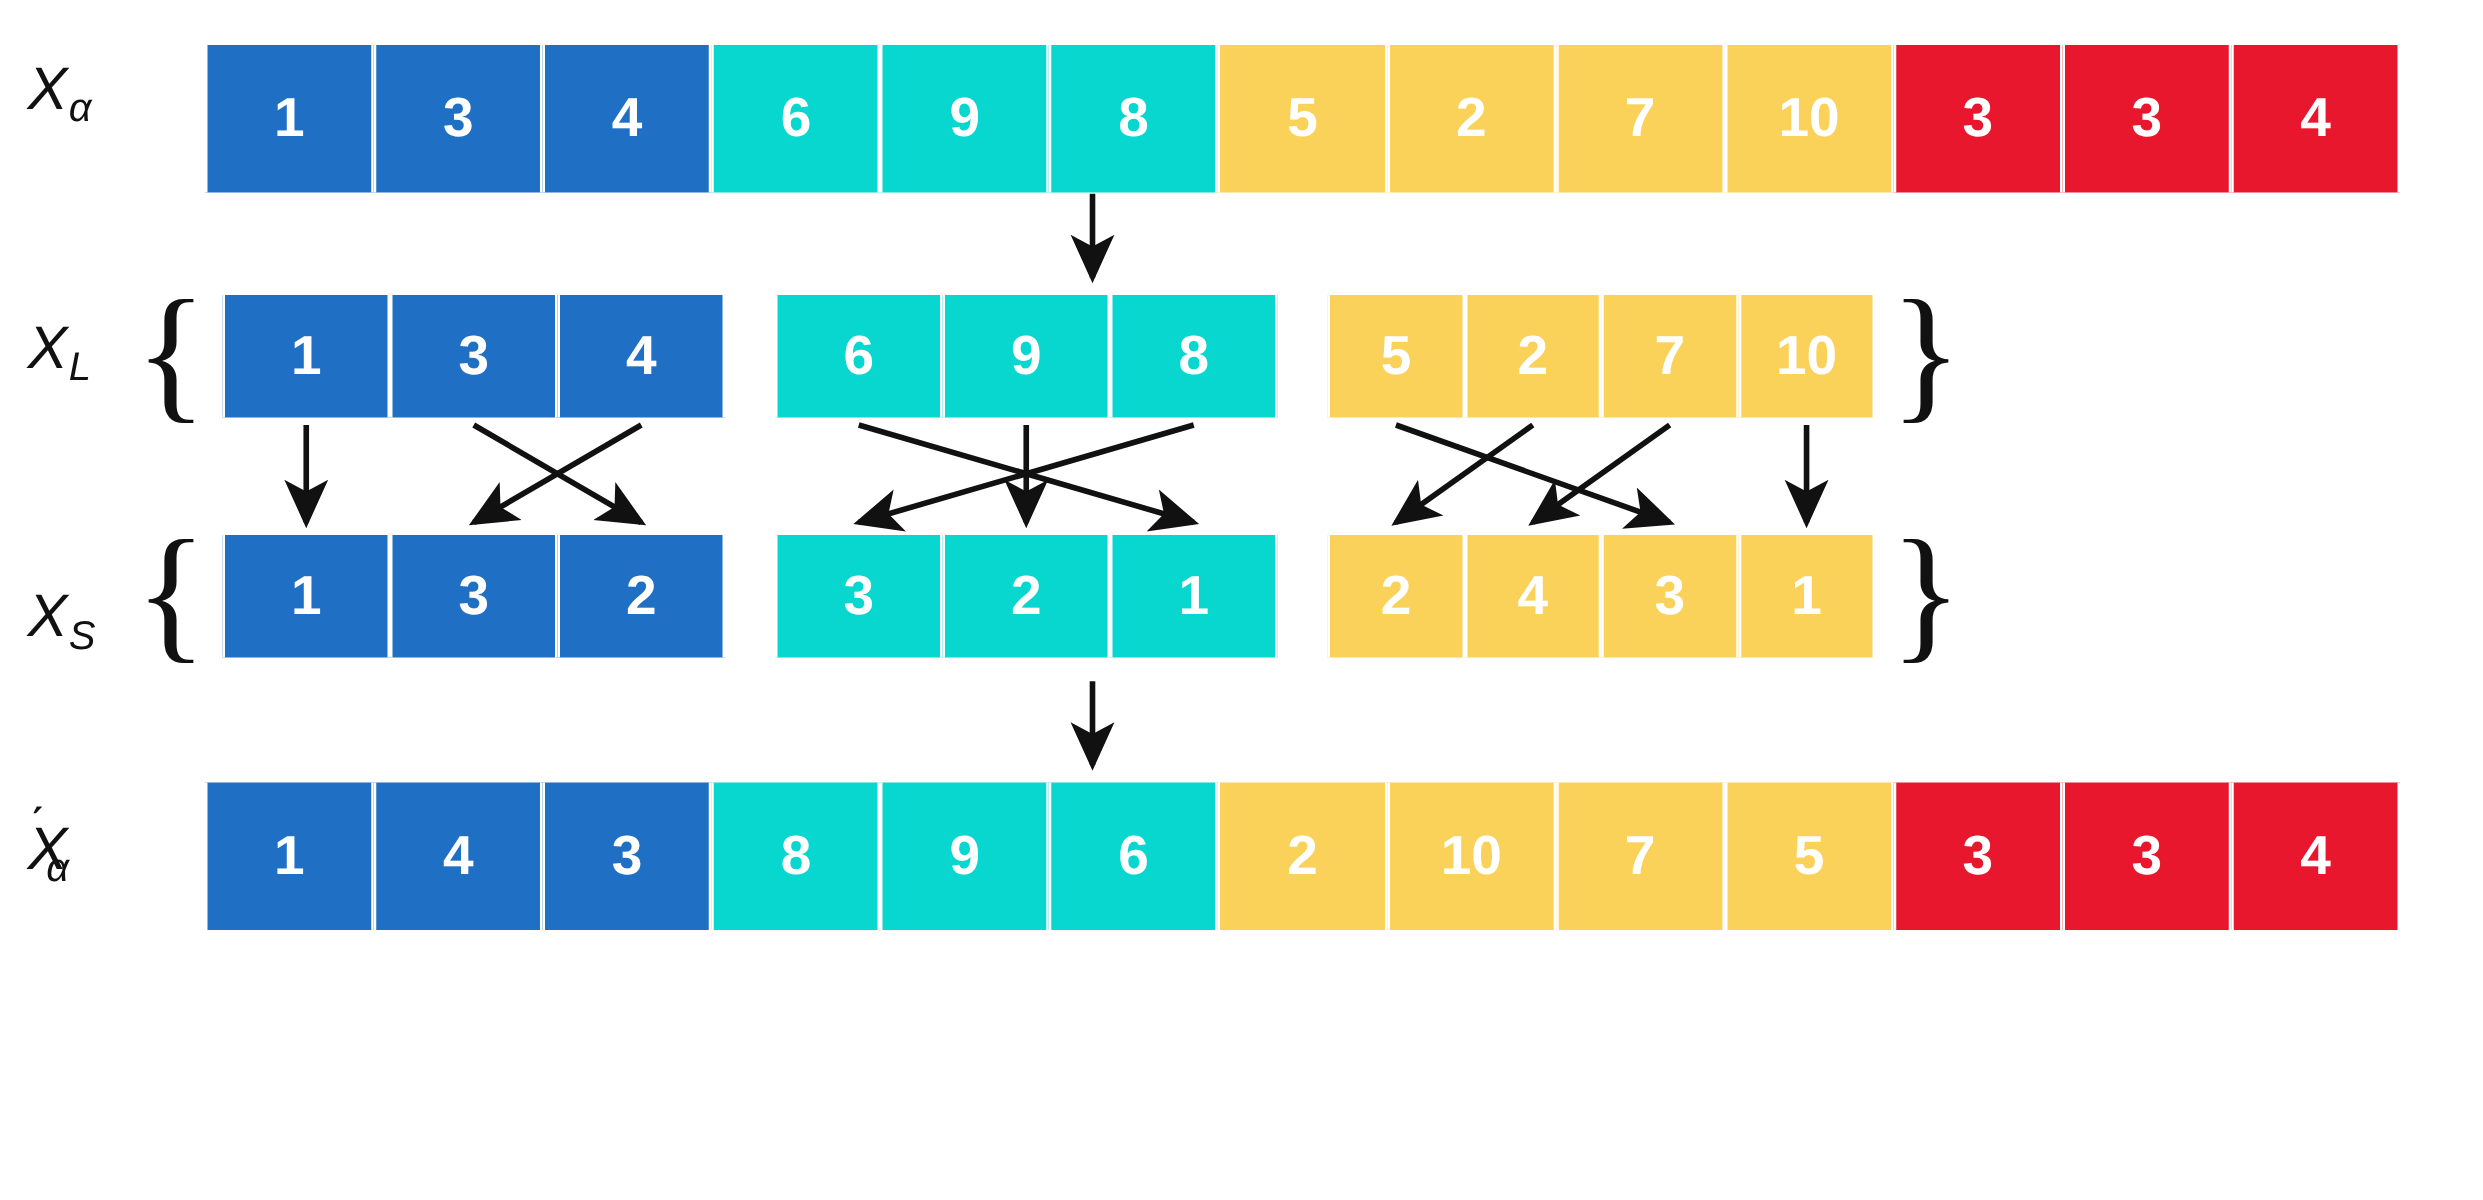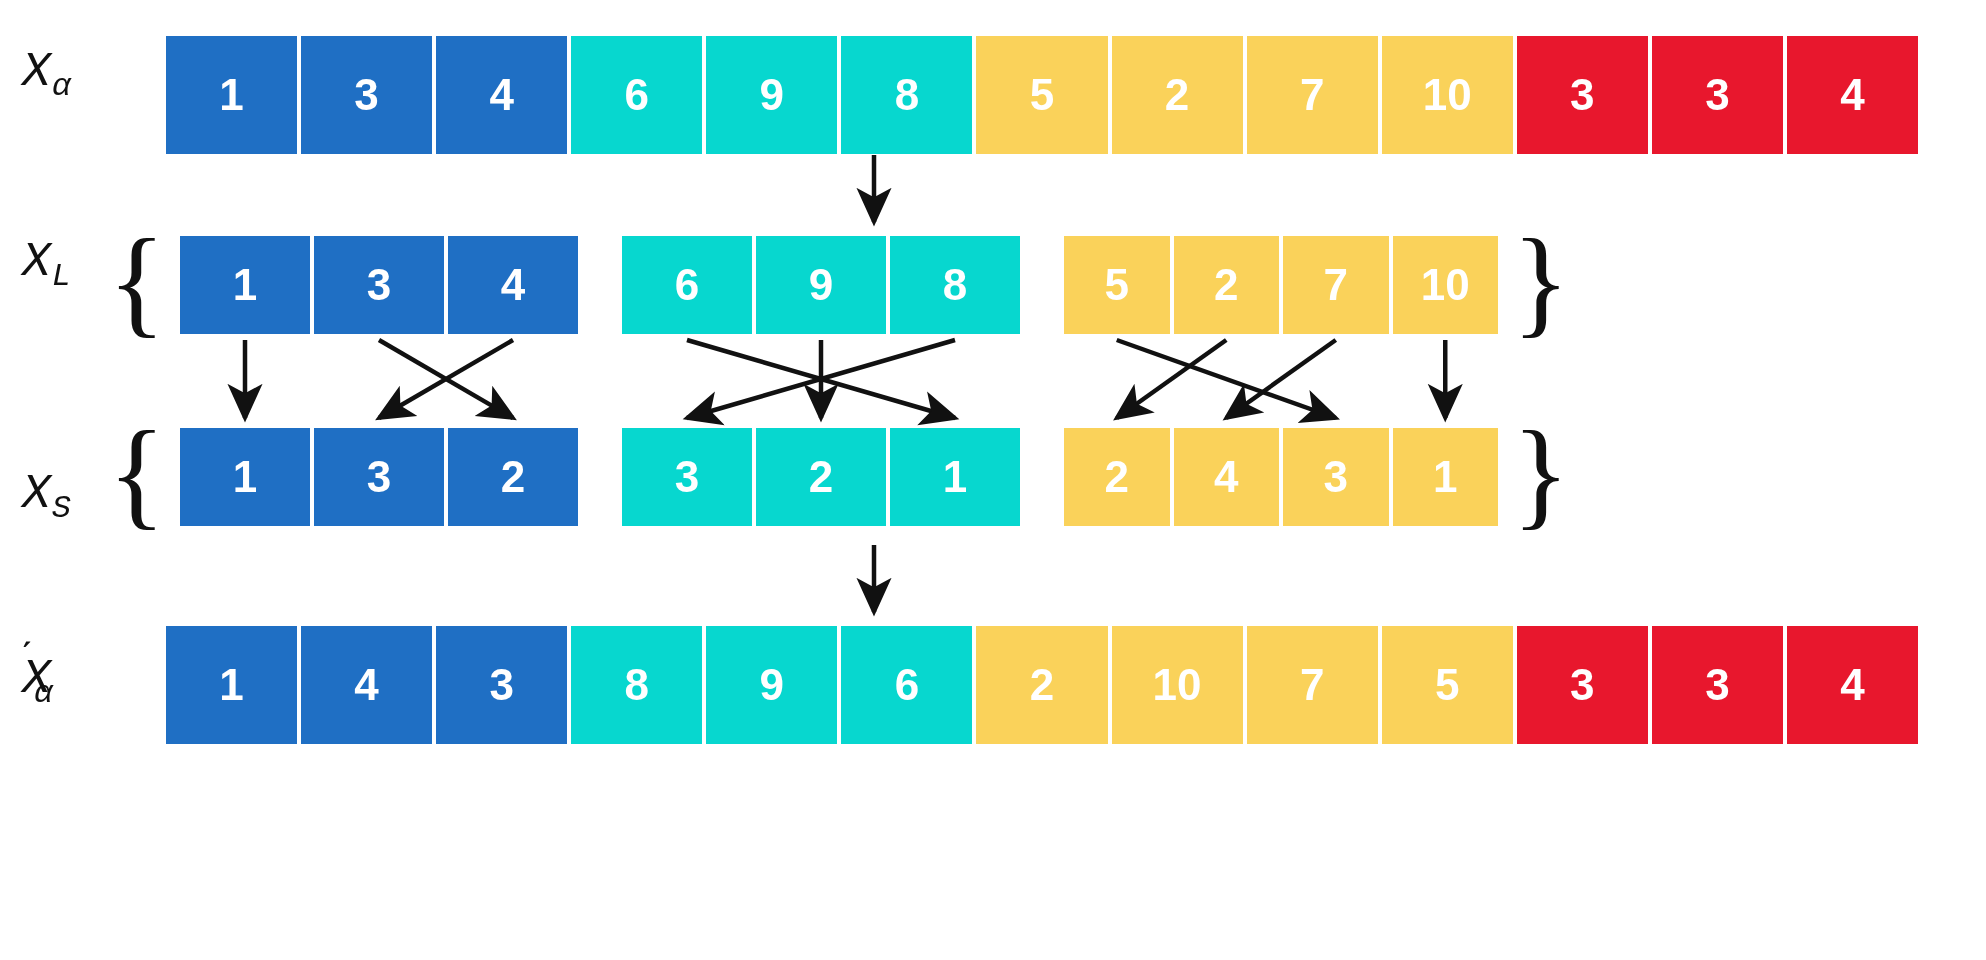--- a/index.html
+++ b/index.html
@@ -43,21 +43,21 @@
   }
   .cell.blue   { background: #1f6fc4; }
   .cell.cyan   { background: #07d7cf; }
   .cell.yellow { background: #fad25a; }
   .cell.red    { background: #e8172d; }
 
   
   .rowlabel {
     position: absolute;
     color: #111111;
-    font-family: Liberation Mono, monospace;
+    font-family: Liberation Sans, sans-serif;
     font-style: italic;
     font-size: 48px;
     line-height: 1;
     white-space: nowrap;
     user-select: none;
     text-align: right;
   }
   .rowlabel .sub {
     font-size: 32px;
     vertical-align: -0.30em;
@@ -110,21 +110,21 @@
       <div class="cell cyan" style="left: 839.385px; top: 36px; width: 135.077px; height: 118px;">8</div>
       <div class="cell yellow" style="left: 974.462px; top: 36px; width: 135.077px; height: 118px;">5</div>
       <div class="cell yellow" style="left: 1109.54px; top: 36px; width: 135.077px; height: 118px;">2</div>
       <div class="cell yellow" style="left: 1244.62px; top: 36px; width: 135.077px; height: 118px;">7</div>
       <div class="cell yellow" style="left: 1379.69px; top: 36px; width: 135.077px; height: 118px;">10</div>
       <div class="cell red" style="left: 1514.77px; top: 36px; width: 135.077px; height: 118px;">3</div>
       <div class="cell red" style="left: 1649.85px; top: 36px; width: 135.077px; height: 118px;">3</div>
       <div class="cell red" style="left: 1784.92px; top: 36px; width: 135.077px; height: 118px;">4</div>
     </div>
 
-  <div class="rowlabel" style="left:22px; top:238px;">
+  <div class="rowlabel" style="left:22px; top:255px;">
     <span>X</span><span class="sub">L</span>
   </div>
 
   <div class="brace" style="left:108px; top:222px; font-size:120px;">{</div>
   <div class="brace" style="left:1512px; top:222px; font-size:120px;">}</div>
 
   <div id="row-local">
       <div class="cell blue" style="left: 178px; top: 236px; width: 134px; height: 98px;">1</div>
       <div class="cell blue" style="left: 312px; top: 236px; width: 134px; height: 98px;">3</div>
       <div class="cell blue" style="left: 446px; top: 236px; width: 134px; height: 98px;">4</div>

